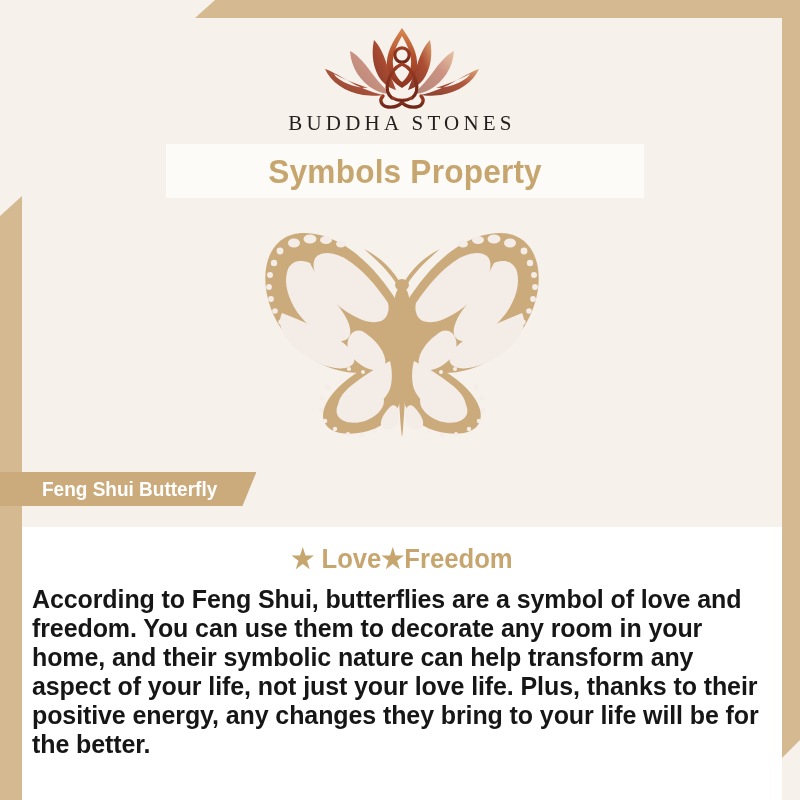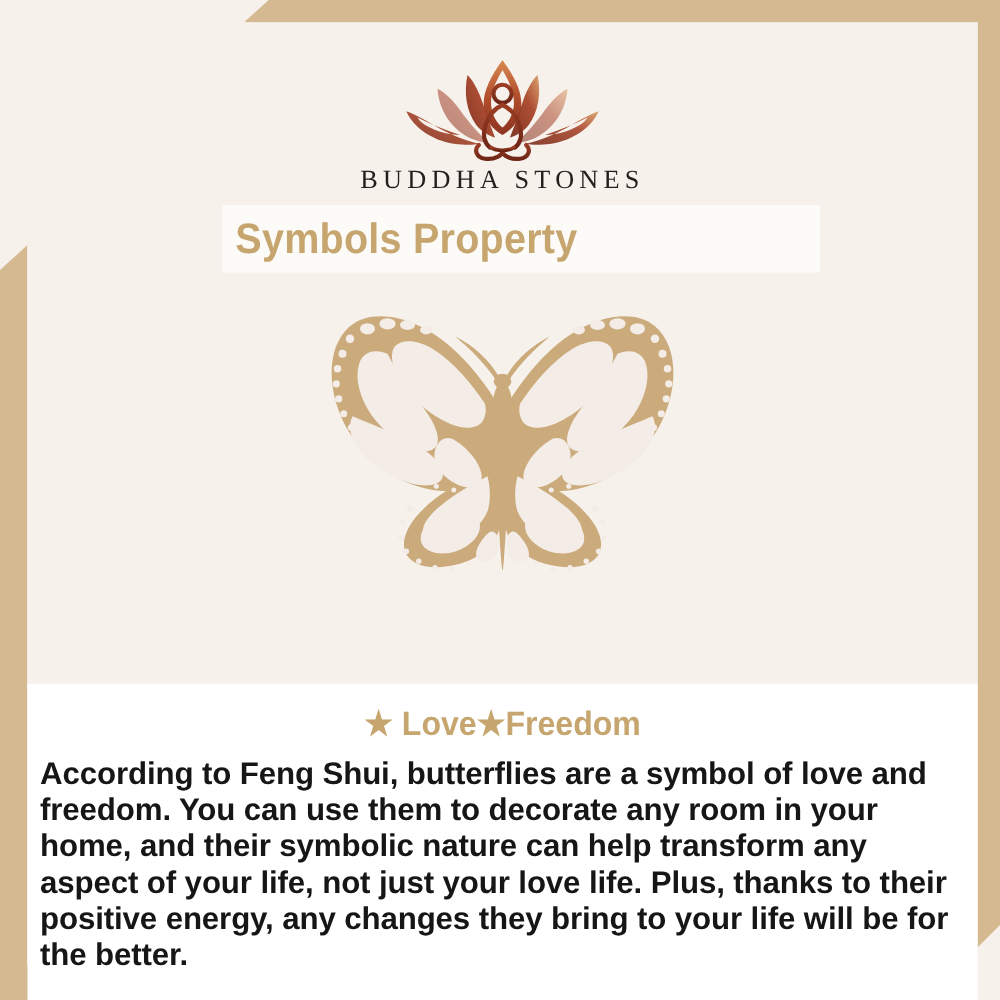--- a/index.html
+++ b/index.html
@@ -57,21 +57,20 @@
     clip-path: polygon(0 0, 600px 0, 578px 28px, 0 28px);
   }
 
   
   #stage {
     position: absolute;
     left: 22px;
     top: 18px;
     width: 760px;
     height: 754px;
-    margin-top: 20px;
   }
 
   
   #logo-block {
     position: absolute;
     left: 0;
     top: 0;
     width: 760px;
     height: 124px;
     display: flex;
@@ -91,28 +90,28 @@
     font-size: 21px;
     letter-spacing: 4.2px;
     color: #231f1d;
     margin-top: 1px;
     white-space: nowrap;
   }
 
   
   #title-banner {
     position: absolute;
-    left: 156px;
+    left: 144px;
     top: 126px;
     width: 478px;
     height: 54px;
     background: #fdfbf8;
     display: flex;
     align-items: center;
-    justify-content: flex-start;
+    justify-content: center;
   }
   #title-text {
     font-family: "Liberation Sans Narrow", "Liberation Sans", sans-serif;
     font-size: 34px;
     font-weight: bold;
     color: #c6a66e;
     letter-spacing: 0.2px;
     transform: scaleX(0.93);
     white-space: nowrap;
   }
@@ -378,20 +377,23 @@
           <circle cx="261" cy="193" r="2.4"></circle>
           <circle cx="257" cy="204" r="2.3"></circle>
           <circle cx="247" cy="212" r="2.2"></circle>
           <circle cx="234" cy="217" r="2.1"></circle>
           <circle cx="220" cy="218" r="2"></circle>
           <circle cx="207" cy="214" r="1.9"></circle>
         </g>
       </svg>
     </div>
 
+    <div id="badge">
+      <span id="badge-text">Feng Shui Butterfly</span>
+    </div>
 
     <div id="text-panel">
       <div id="tagline">★ Love★Freedom</div>
       <p id="body-text">According to Feng Shui, butterflies are a symbol of love and freedom. You can use them to decorate any room in your home, and their symbolic nature can help transform any aspect of your life, not just your love life. Plus, thanks to their positive energy, any changes they bring to your life will be for the better.</p>
     </div>
 
   </div>
 </div>
 
 </body></html>

